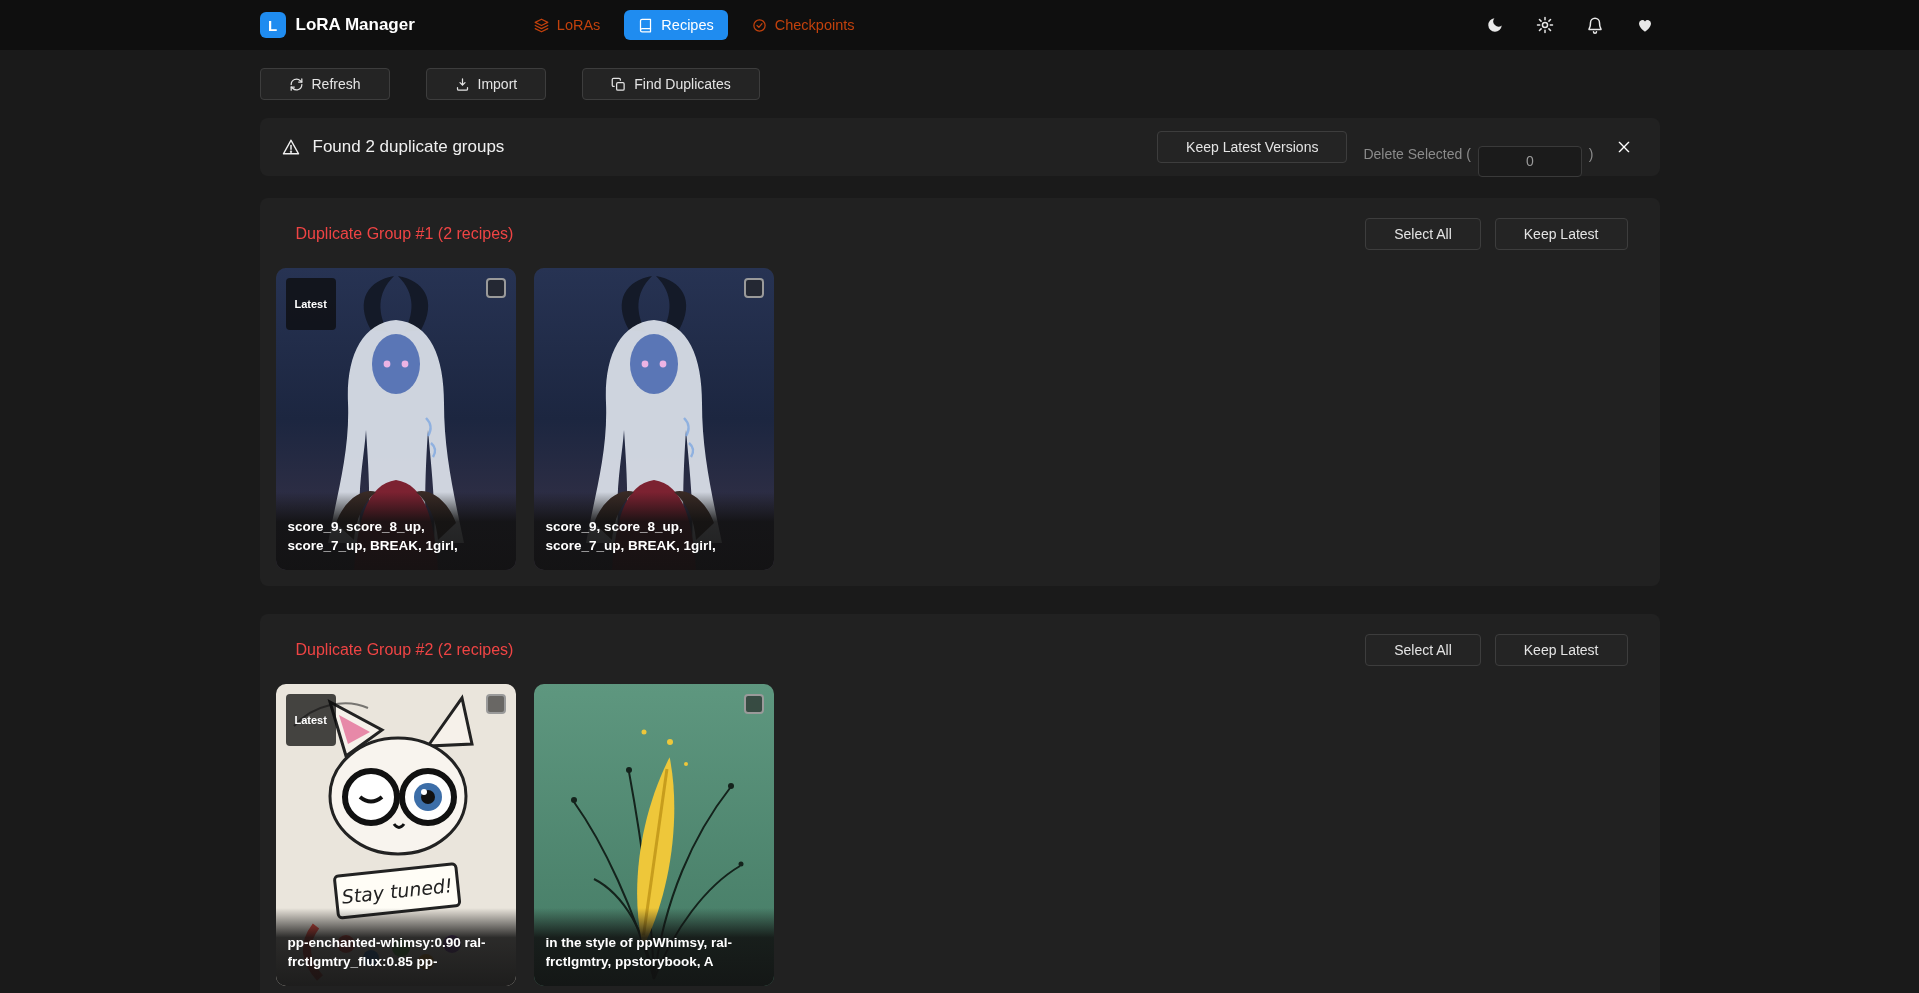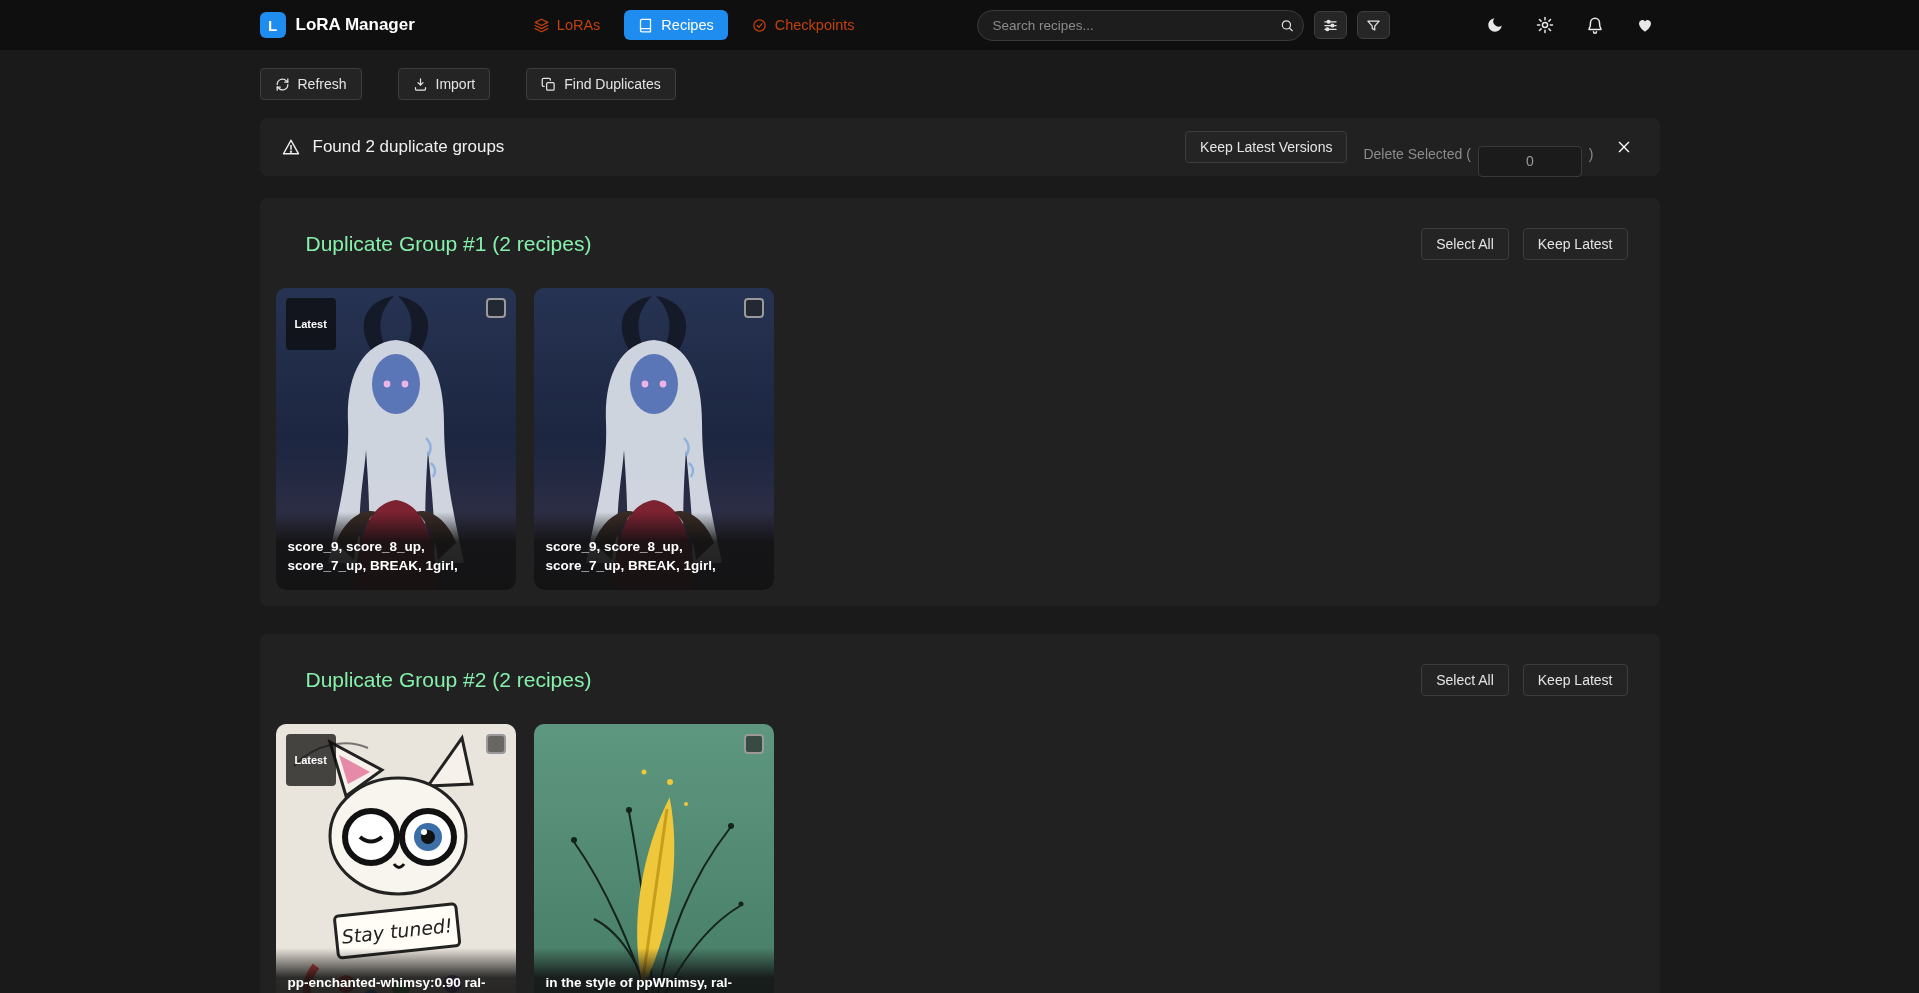--- a/index.html
+++ b/index.html
@@ -27,33 +27,33 @@
   .search-box input { width:100%; height:31px; background:#1d1d1d; border:1px solid #3a3a3a; border-radius:16px; color:#ddd; padding:0 38px 0 15px; font-size:13.5px; font-family:inherit; outline:none; }
   .search-box input::placeholder { color:#8b8b8b; }
   .search-icon-btn { position:absolute; right:4px; top:3px; width:26px; height:25px; border:none; background:transparent; color:#e5e5e5; display:flex; align-items:center; justify-content:center; cursor:pointer; }
   .mini-btn { width:33px; height:28px; border-radius:6px; background:#262626; border:1px solid #3f3f3f; color:#e2e2e2; display:flex; align-items:center; justify-content:center; cursor:pointer; }
   .right-icons { margin-left:auto; display:flex; align-items:center; gap:20px; }
   .nav-icon-btn { background:transparent; border:none; color:#e8e8e8; width:30px; height:30px; display:flex; align-items:center; justify-content:center; cursor:pointer; }
 
   
   .container { width:1400px; margin:0 auto; }
   .toolbar { display:flex; gap:36px; margin-top:18px; }
-  .btn { background:#242424; border:1px solid #3d3d3d; color:#e4e4e4; border-radius:4px; padding:7px 14px; font-size:14px; display:inline-flex; align-items:center; gap:8px; cursor:pointer; font-family:inherit; }
+  .btn { background:#242424; border:1px solid #3d3d3d; color:#e4e4e4; border-radius:4px; padding:7px 28px; font-size:14px; display:inline-flex; align-items:center; gap:8px; cursor:pointer; font-family:inherit; }
 
   .banner { margin-top:18px; background:#212121; border-radius:8px; height:58px; display:flex; align-items:center; padding:0 22px; }
   .banner-left { display:flex; align-items:center; gap:13px; font-size:17px; color:#f0f0f0; }
   .banner-right { margin-left:auto; display:flex; align-items:center; gap:16px; }
   .delete-group { color:#8b8b8b; font-size:14px; display:flex; align-items:flex-start; gap:7px;margin-top:28px; }
   .count-input { width:104px; height:31px; background:#1b1b1b; border:1px solid #3a3a3a; border-radius:4px; color:#9a9a9a; text-align:center; font-size:14px; font-family:inherit; }
   .close-btn { background:transparent; border:none; color:#fff; width:28px; height:28px; display:flex; align-items:center; justify-content:center; cursor:pointer; }
 
   .group { background:#212121; border-radius:8px; padding:16px; margin-top:22px; }
   .group + .group { margin-top:28px; }
   .group-header { display:flex; align-items:center; padding:4px 16px 18px 16px; }
-  .group-title { margin:14px; font-size:21px; font-weight:normal; color:#86efac; }
+  .group-title { margin:4px; font-size:16px; font-weight:normal; color:#ef4444; }
   .group-actions { margin-left:auto; display:flex; gap:14px; }
   .cards { display:flex; gap:18px; }
   .card { width:240px; height:302px; border-radius:10px; overflow:hidden; position:relative; background:#2d2d2d; cursor:pointer; flex:0 0 auto; }
   .art { position:absolute; inset:0; }
   .art svg { width:100%; height:100%; display:block; }
   .badge { position:absolute; top:10px; left:10px; background:rgba(12,12,12,0.75); color:#fff; padding:20px 9px; border-radius:4px; font-size:11px; font-weight:bold; }
   .checkbox { position:absolute; top:10px; right:10px; width:20px; height:20px; border:2px solid #9a9a9a; border-radius:4px; background:rgba(35,35,35,0.65); }
   .caption { position:absolute; left:0; right:0; bottom:0; padding:26px 12px 14px; background:linear-gradient(180deg, rgba(17,17,17,0) 0%, rgba(17,17,17,0.88) 38%, rgba(17,17,17,0.94) 100%); }
   .caption span { display:block; font-size:13.5px; font-weight:bold; line-height:1.4; color:#fff; max-height:40px; overflow:hidden; }
 </style>
@@ -91,44 +91,20 @@
     <span class="tab-icon">
             <svg class="svg-icon sm" viewBox="0 0 24 24">
               <circle cx="12" cy="12" r="9"></circle>
               <path d="M8 12l3 3 5-6"></path>
             </svg>
           </span>
     <span class="tab-label">Checkpoints</span>
   </button>
       </nav>
 
-    <div class="search-wrap">
-      <div class="search-box">
-        <input type="text" placeholder="Search recipes..." style="">
-        <button class="search-icon-btn">
-          <svg class="svg-icon sm" viewBox="0 0 24 24">
-              <circle cx="11" cy="11" r="7"></circle>
-              <path d="M21 21l-5-5"></path>
-            </svg>
-        </button>
-      </div>
-      <button class="mini-btn">
-        <svg class="svg-icon sm" viewBox="0 0 24 24">
-            <path d="M3 6h18M3 12h18M3 18h18"></path>
-            <circle cx="9" cy="6" r="2.3" fill="currentColor"></circle>
-            <circle cx="15" cy="12" r="2.3" fill="currentColor"></circle>
-            <circle cx="7" cy="18" r="2.3" fill="currentColor"></circle>
-          </svg>
-      </button>
-      <button class="mini-btn">
-        <svg class="svg-icon sm" viewBox="0 0 24 24">
-            <path d="M3 5h18l-7 8v6l-4-2v-4L3 5z"></path>
-          </svg>
-      </button>
-    </div>
 
     <div class="right-icons">
       <button class="nav-icon-btn">
         <svg class="svg-icon filled" viewBox="0 0 24 24">
             <path d="M21 12.8A9 9 0 1 1 11.2 3a7 7 0 0 0 9.8 9.8z"></path>
           </svg>
       </button>
       <button class="nav-icon-btn">
         <svg class="svg-icon" viewBox="0 0 24 24">
             <circle cx="12" cy="12" r="3.4"></circle>

